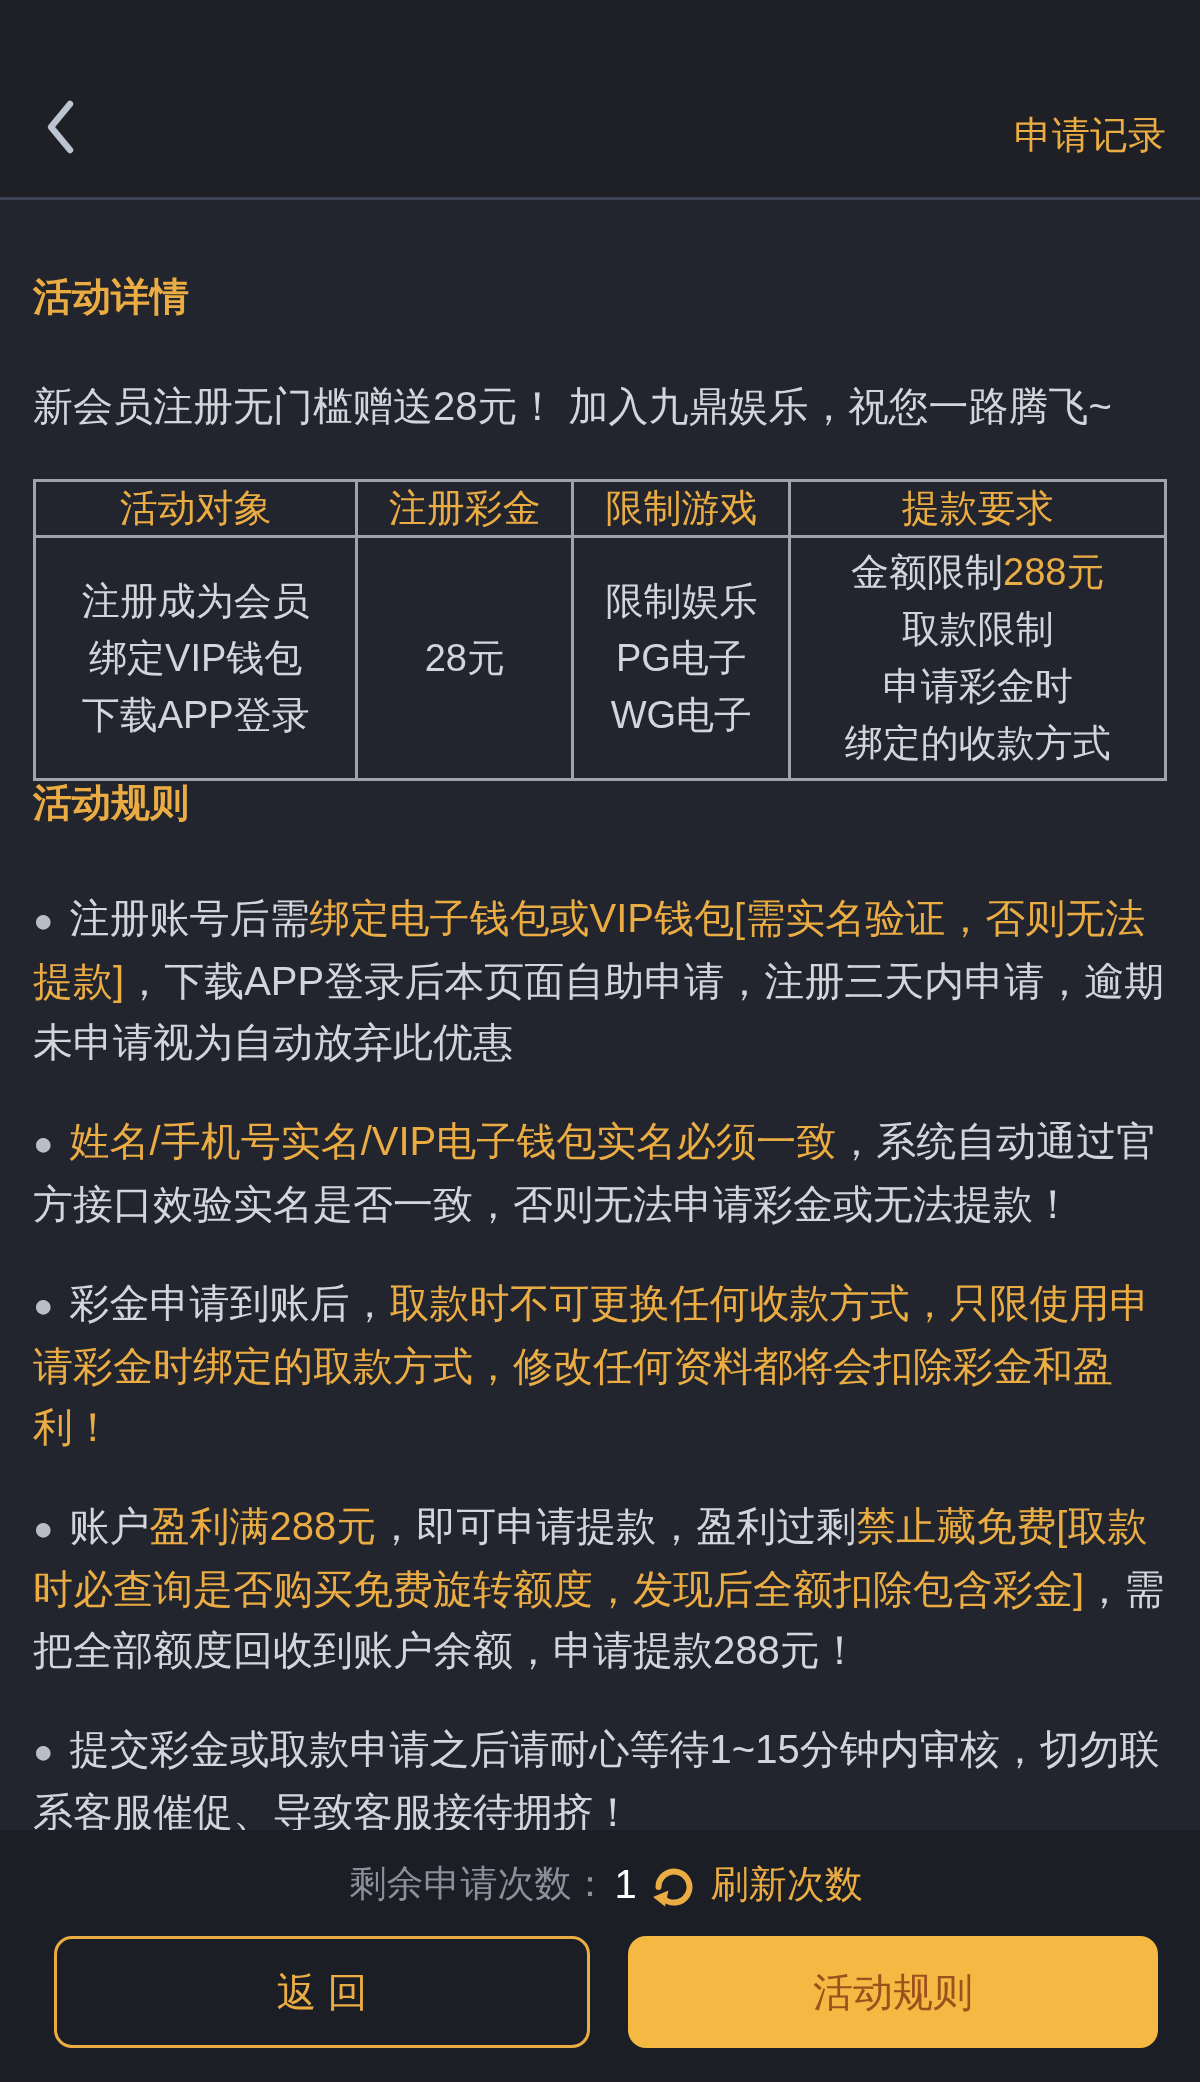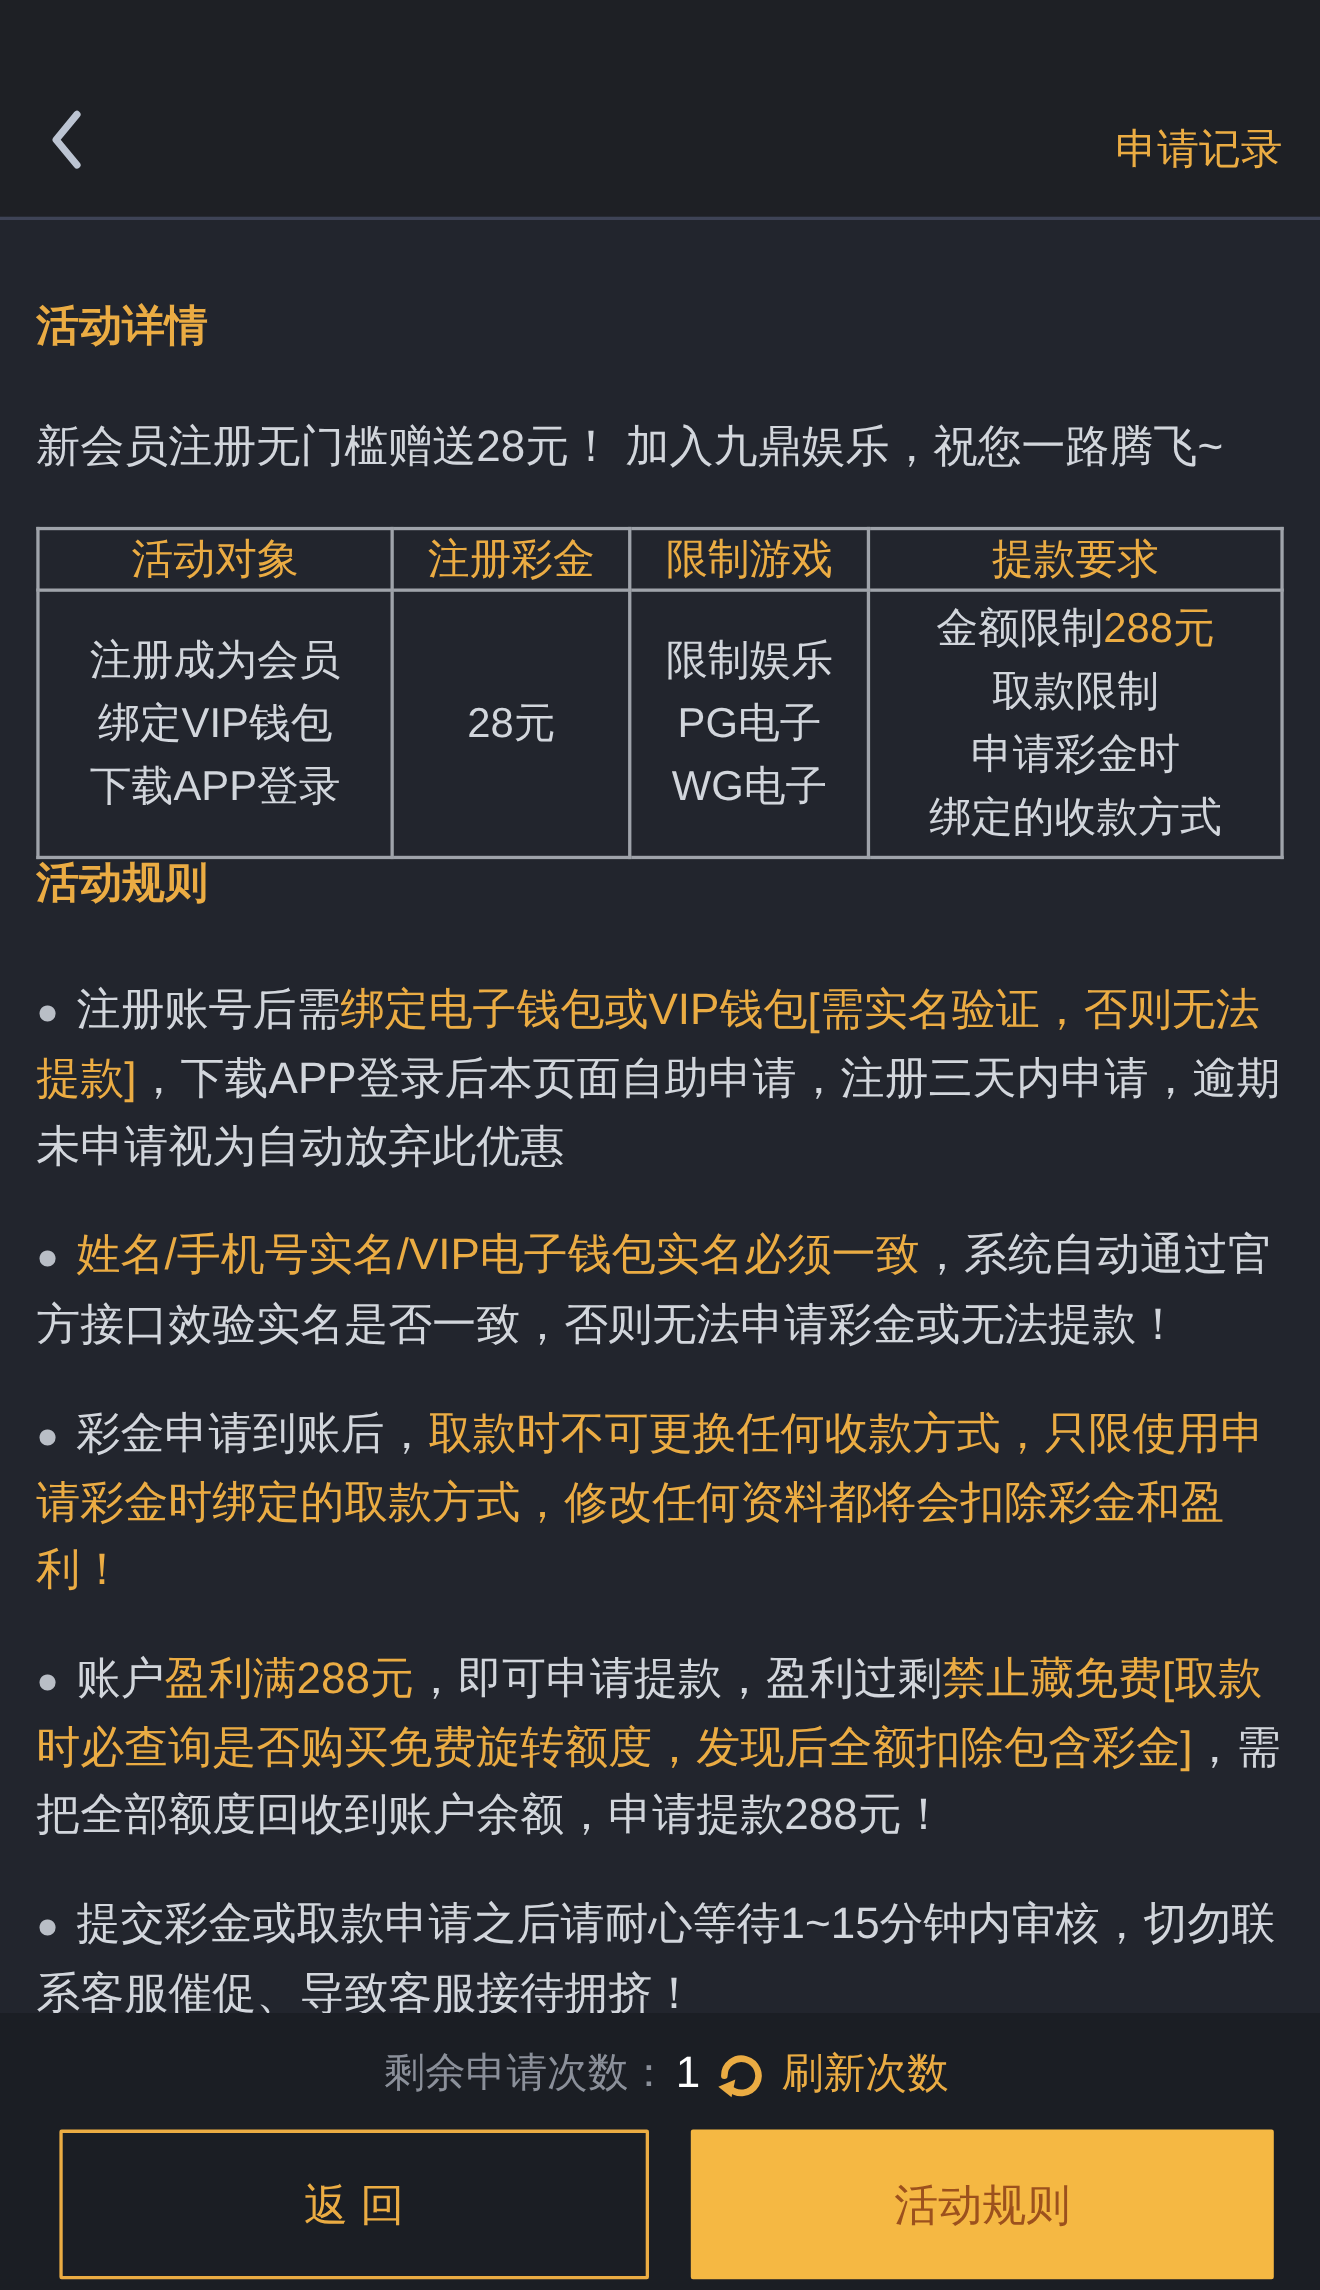--- a/index.html
+++ b/index.html
@@ -144,22 +144,22 @@
     color: var(--accent, #EBAC43);
   }
   .btn-row {
     display: flex;
     gap: 38px;
     padding: 0 42px;
     margin-top: 28px;
   }
   .btn {
     flex: 1;
-    height: 136px;
-    border-radius: 2px;
+    height: 112px;
+    border-radius: 18px;
     display: flex;
     align-items: center;
     justify-content: center;
     font-size: 40px;
     font-family: inherit;
     cursor: pointer;
   }
   .btn-return {
     background: transparent;
     border: 3px solid var(--accent, #EBAC43);

